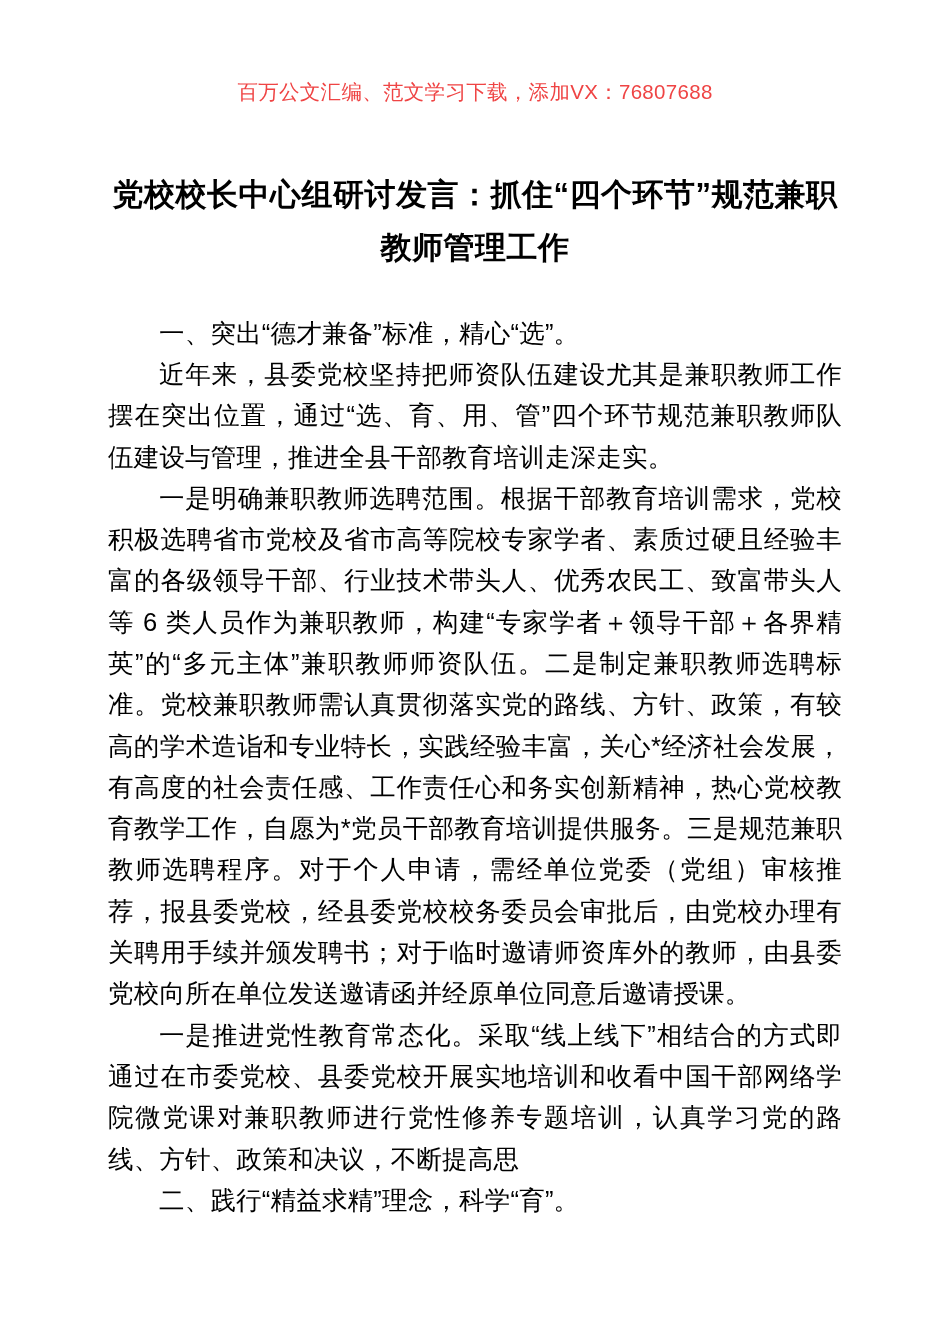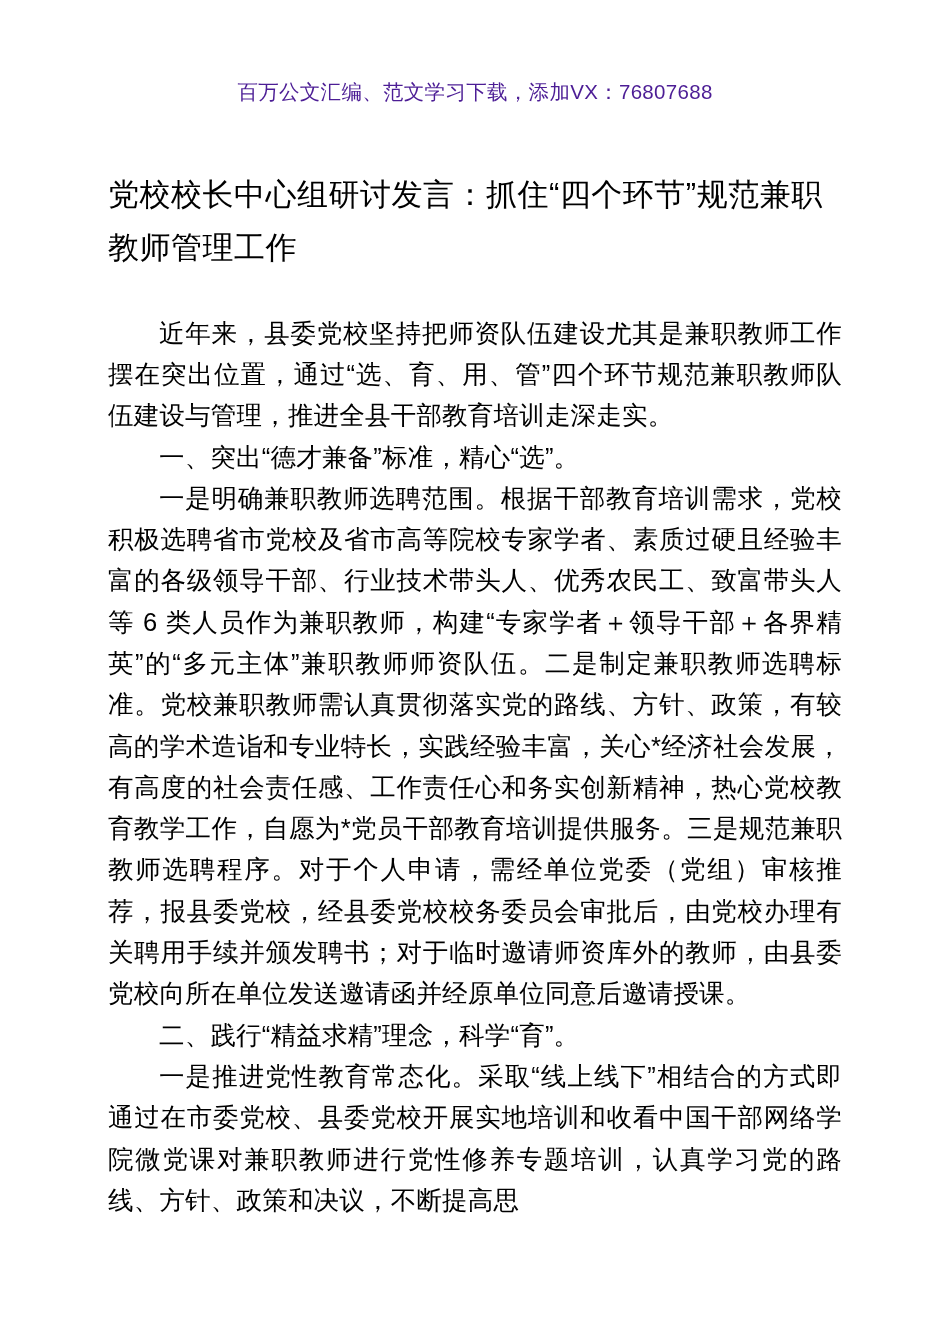--- a/index.html
+++ b/index.html
@@ -17,31 +17,31 @@
   .page {
     position: relative;
     width: 950px;
     height: 1344px;
     box-sizing: border-box;
     padding: 0 108px;
   }
   .watermark {
     margin-top: 78px;
     text-align: center;
-    color: #4c1d95;
+    color: #ef4444;
     font-size: 20.5px;
     font-family: "Liberation Sans", sans-serif;
     letter-spacing: 0.3px;
     white-space: nowrap;
   }
   .doc-title {
     margin-top: 62px;
-    text-align: left;
+    text-align: center;
     font-size: 31px;
-    font-weight: normal;
+    font-weight: bold;
     line-height: 1.72;
     letter-spacing: 0.5px;
     font-family: "Liberation Sans", sans-serif;
   }
   .body-text {
     margin-top: 38px;
     font-size: 25.5px;
     line-height: 1.62;
     text-align: justify;
     text-justify: inter-ideograph;
@@ -61,20 +61,20 @@
 <body>
 
 <div class="page">
 
   <div class="watermark">百万公文汇编、范文学习下载，添加VX：76807688</div>
 
   <h1 class="doc-title">党校校长中心组研讨发言：抓住“四个环节”规范兼职教师管理工作</h1>
 
   <div class="body-text">
 
-  <p class="indent"><span>近年来，县委党校坚持把师资队伍建设尤其是兼职教师工作摆在突出位置，通过“选、育、用、管”四个环节规范兼职教师队伍建设与管理，推进全县干部教育培训走深走实。</span></p>
-      <p class="indent"><span>一、突出“德才兼备”标准，精心“选”。</span></p>
+  <p class="indent"><span>一、突出“德才兼备”标准，精心“选”。</span></p>
+      <p class="indent"><span>近年来，县委党校坚持把师资队伍建设尤其是兼职教师工作摆在突出位置，通过“选、育、用、管”四个环节规范兼职教师队伍建设与管理，推进全县干部教育培训走深走实。</span></p>
       <p class="indent"><span class="b">一是明确兼职教师选聘范围。</span><span>根据干部教育培训需求，党校积极选聘省市党校及省市高等院校专家学者、素质过硬且经验丰富的各级领导干部、行业技术带头人、优秀农民工、致富带头人等 6 类人员作为兼职教师，构建“专家学者＋领导干部＋各界精英”的“多元主体”兼职教师师资队伍。</span><span class="b">二是制定兼职教师选聘标准。</span><span>党校兼职教师需认真贯彻落实党的路线、方针、政策，有较高的学术造诣和专业特长，实践经验丰富，关心*经济社会发展，有高度的社会责任感、工作责任心和务实创新精神，热心党校教育教学工作，自愿为*党员干部教育培训提供服务。</span><span class="b">三是规范兼职教师选聘程序。</span><span>对于个人申请，需经单位党委（党组）审核推荐，报县委党校，经县委党校校务委员会审批后，由党校办理有关聘用手续并颁发聘书；对于临时邀请师资库外的教师，由县委党校向所在单位发送邀请函并经原单位同意后邀请授课。</span></p>
+      <p class="indent"><span class="b">一是推进党性教育常态化。</span><span>采取“线上线下”相结合的方式即通过在市委党校、县委党校开展实地培训和收看中国干部网络学院微党课对兼职教师进行党性修养专题培训，认真学习党的路线、方针、政策和决议，不断提高思</span></p>
       <p class="indent"><span>二、践行“精益求精”理念，科学“育”。</span></p>
-      <p class="indent"><span class="b">一是推进党性教育常态化。</span><span>采取“线上线下”相结合的方式即通过在市委党校、县委党校开展实地培训和收看中国干部网络学院微党课对兼职教师进行党性修养专题培训，认真学习党的路线、方针、政策和决议，不断提高思</span></p>
     </div>
 
 </div>
 
 </body></html>

